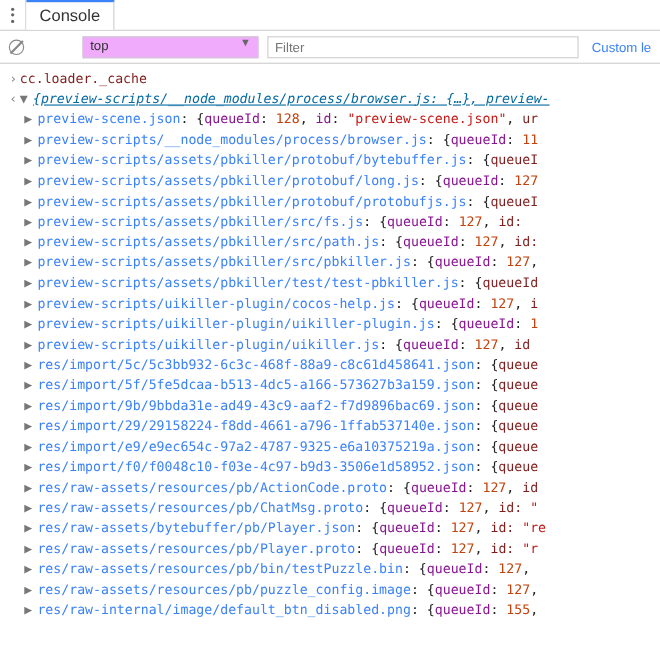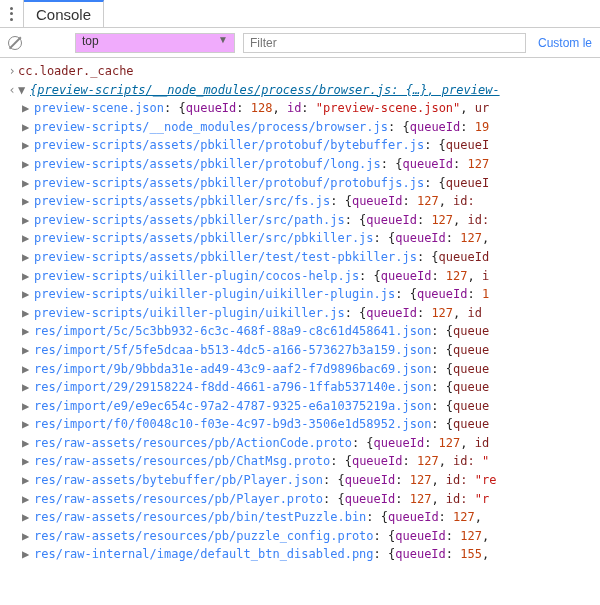--- a/index.html
+++ b/index.html
@@ -146,21 +146,21 @@
     <span class="tri">▼</span>
     <span class="summary-row"><span class="italic">{preview-scripts/__node_modules/process/browser.js: {…}, preview-</span></span>
   </div>
   <div class="entries" id="entries">
       <div class="entry">
         <span class="tri">▶</span>
         <span><span class="key">preview-scene.json</span><span class="punct">: {</span><span class="prop">queueId</span><span class="punct">: </span><span class="num">128</span><span class="punct">, </span><span class="prop">id</span><span class="punct">: </span><span class="str">"preview-scene.json"</span><span class="punct">, </span><span class="plain">ur</span></span>
       </div>
       <div class="entry">
         <span class="tri">▶</span>
-        <span><span class="key">preview-scripts/__node_modules/process/browser.js</span><span class="punct">: {</span><span class="prop">queueId</span><span class="punct">: </span><span class="num">19</span></span>
+        <span><span class="key">preview-scripts/__node_modules/process/browser.js</span><span class="punct">: {</span><span class="prop">queueId</span><span class="punct">: </span><span class="num">11</span></span>
       </div>
       <div class="entry">
         <span class="tri">▶</span>
         <span><span class="key">preview-scripts/assets/pbkiller/protobuf/bytebuffer.js</span><span class="punct">: {</span><span class="plain">queueI</span></span>
       </div>
       <div class="entry">
         <span class="tri">▶</span>
         <span><span class="key">preview-scripts/assets/pbkiller/protobuf/long.js</span><span class="punct">: {</span><span class="prop">queueId</span><span class="punct">: </span><span class="num">127</span></span>
       </div>
       <div class="entry">
@@ -234,20 +234,20 @@
       <div class="entry">
         <span class="tri">▶</span>
         <span><span class="key">res/raw-assets/resources/pb/Player.proto</span><span class="punct">: {</span><span class="prop">queueId</span><span class="punct">: </span><span class="num">127</span><span class="punct">, </span><span class="plain">id: </span><span class="str">"r</span></span>
       </div>
       <div class="entry">
         <span class="tri">▶</span>
         <span><span class="key">res/raw-assets/resources/pb/bin/testPuzzle.bin</span><span class="punct">: {</span><span class="prop">queueId</span><span class="punct">: </span><span class="num">127</span><span class="punct">, </span><span class="plain"></span></span>
       </div>
       <div class="entry">
         <span class="tri">▶</span>
-        <span><span class="key">res/raw-assets/resources/pb/puzzle_config.proto</span><span class="punct">: {</span><span class="prop">queueId</span><span class="punct">: </span><span class="num">127</span><span class="punct">,</span></span>
+        <span><span class="key">res/raw-assets/resources/pb/puzzle_config.image</span><span class="punct">: {</span><span class="prop">queueId</span><span class="punct">: </span><span class="num">127</span><span class="punct">,</span></span>
       </div>
       <div class="entry">
         <span class="tri">▶</span>
         <span><span class="key">res/raw-internal/image/default_btn_disabled.png</span><span class="punct">: {</span><span class="prop">queueId</span><span class="punct">: </span><span class="num">155</span><span class="punct">,</span></span>
       </div>
     </div>
 </div>
 
 </body></html>

